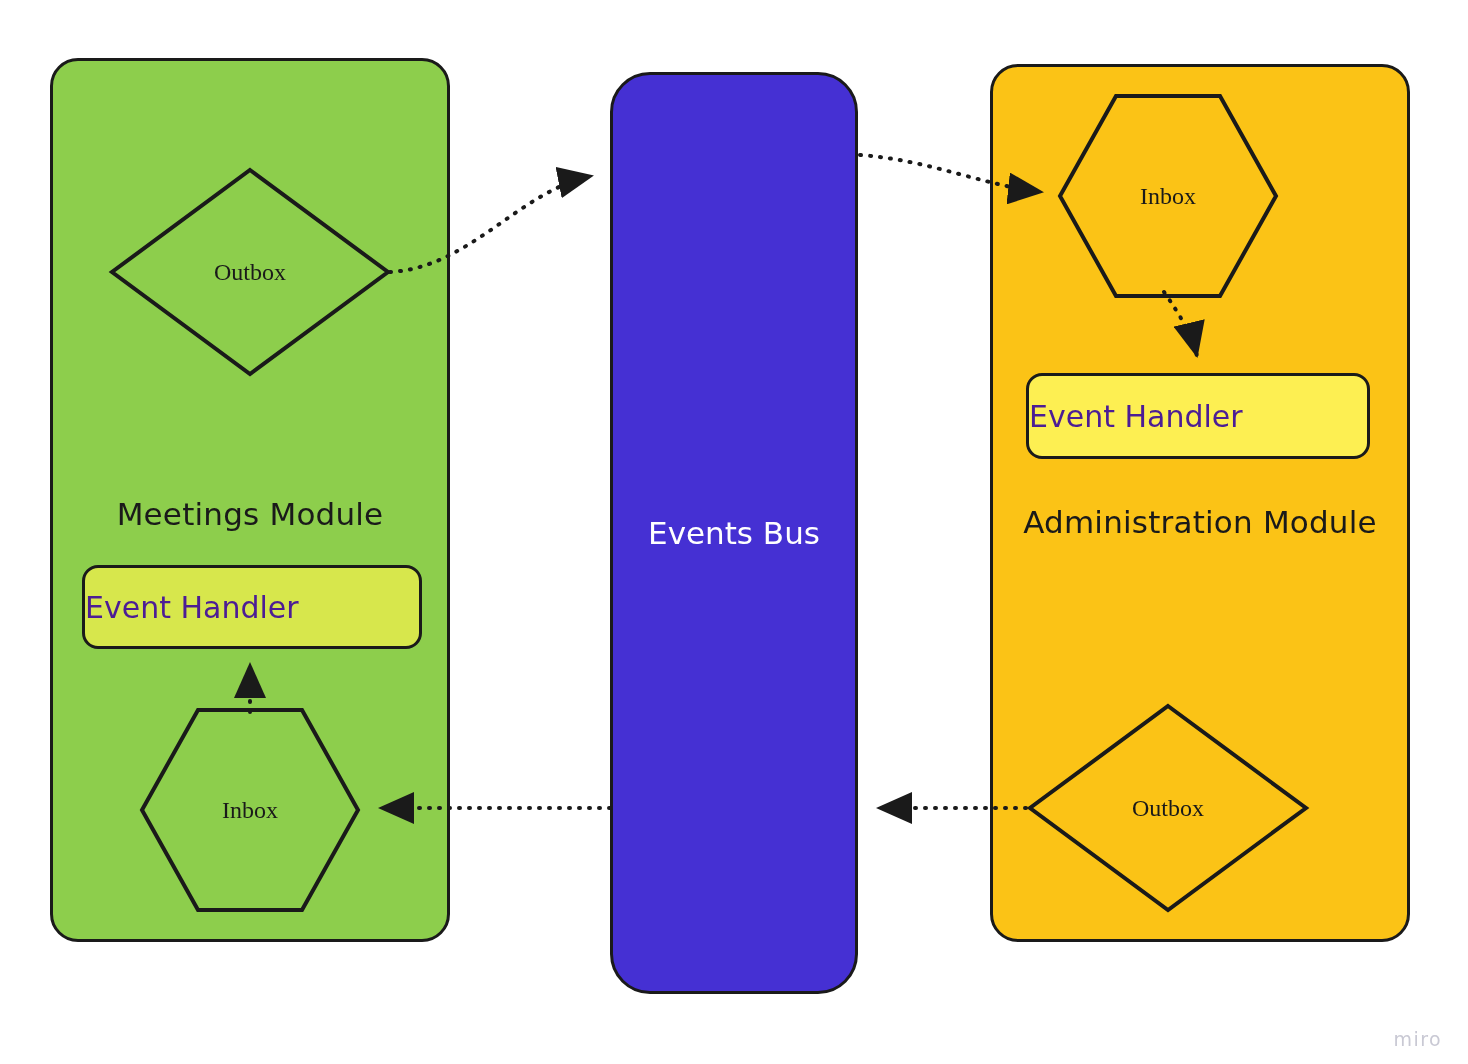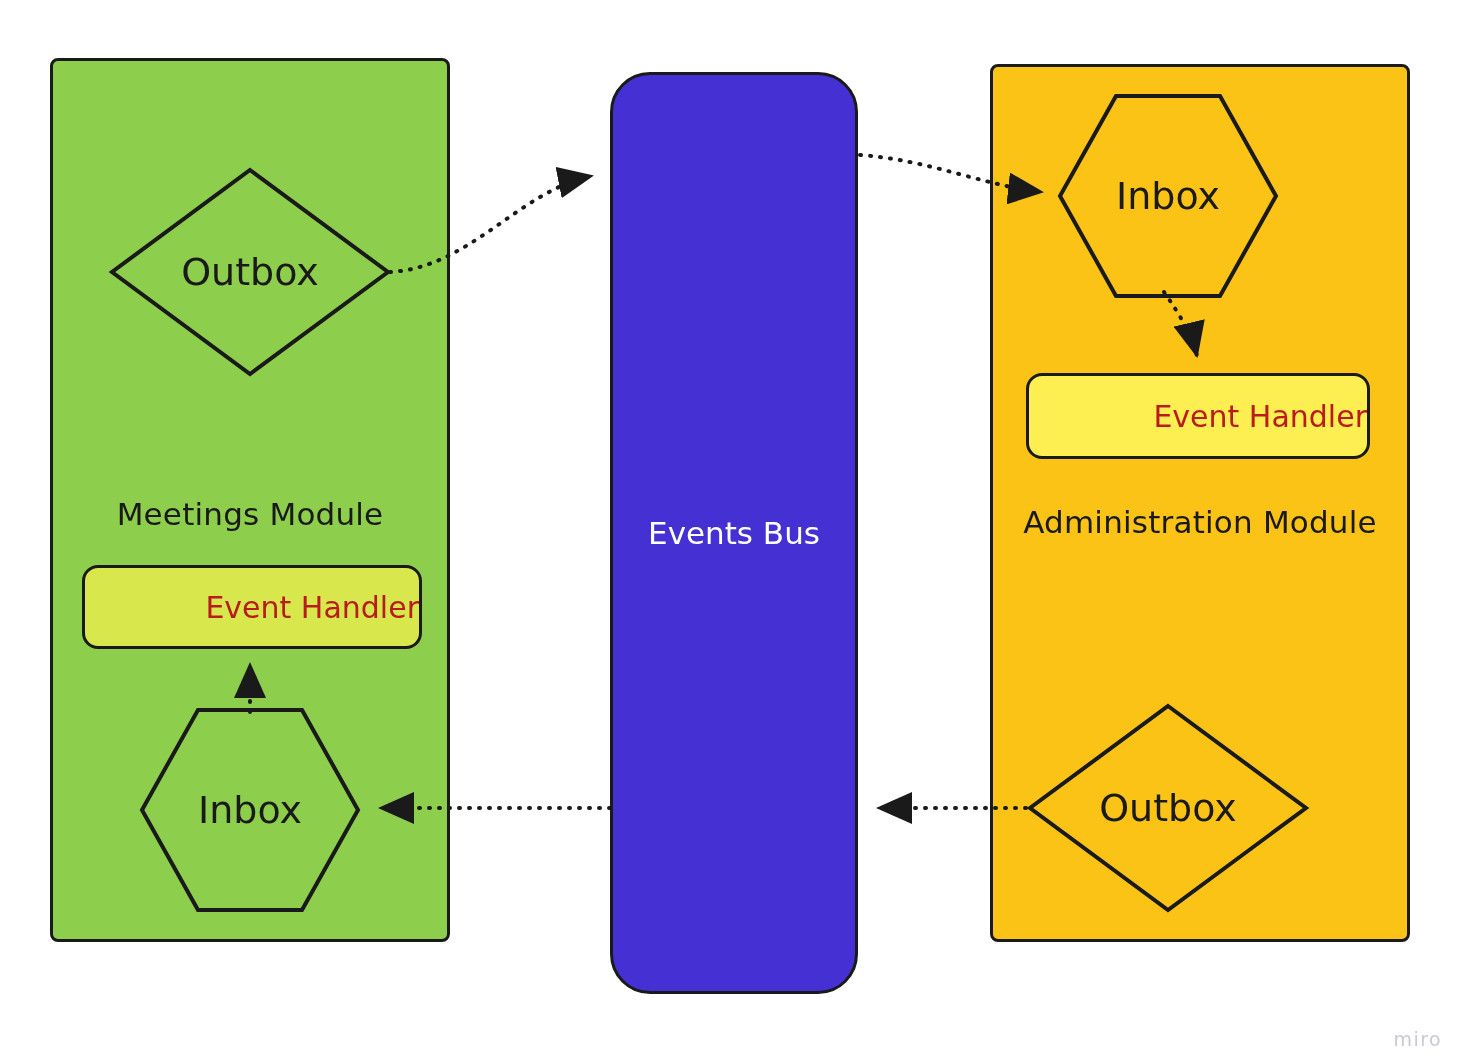--- a/index.html
+++ b/index.html
@@ -15,21 +15,21 @@
     width: 1468px;
     height: 1064px;
     background: #ffffff;
     overflow: hidden;
   }
 
   
   .module {
     position: absolute;
     border: 3px solid #1a1a1a;
-    border-radius: 8px;
+    border-radius: 28px;
     box-sizing: border-box;
   }
   #meetings-module {
     left: 50px;
     top: 58px;
     width: 400px;
     height: 884px;
     background: #8DCE4C;
   }
   #events-bus {
@@ -75,24 +75,25 @@
   
   .shape {
     position: absolute;
     display: flex;
     align-items: center;
     justify-content: center;
   }
   .shape .label {
     position: relative;
     z-index: 3;
-    font-size: 38px;
+    font-size: 24px;
     color: #1a1a1a;
     white-space: nowrap;
     pointer-events: none;
+    font-family: Liberation Serif, serif;
   }
   .shape svg {
     position: absolute;
     left: 0;
     top: 0;
     z-index: 1;
   }
 
   
   .diamond { width: 284px; height: 212px; }
@@ -100,23 +101,23 @@
   .hexagon { width: 224px; height: 208px; }
 
   
   .handler {
     position: absolute;
     border: 3px solid #1a1a1a;
     border-radius: 16px;
     box-sizing: border-box;
     display: flex;
     align-items: center;
-    justify-content: flex-end;
+    justify-content: flex-start;
     font-size: 30px;
-    color: #b91c1c;
+    color: #4c1d95;
     white-space: nowrap;
   }
   #meetings-handler {
     left: 82px;
     top: 565px;
     width: 340px;
     height: 84px;
     background: #D7E74C;
   }
   #admin-handler {

